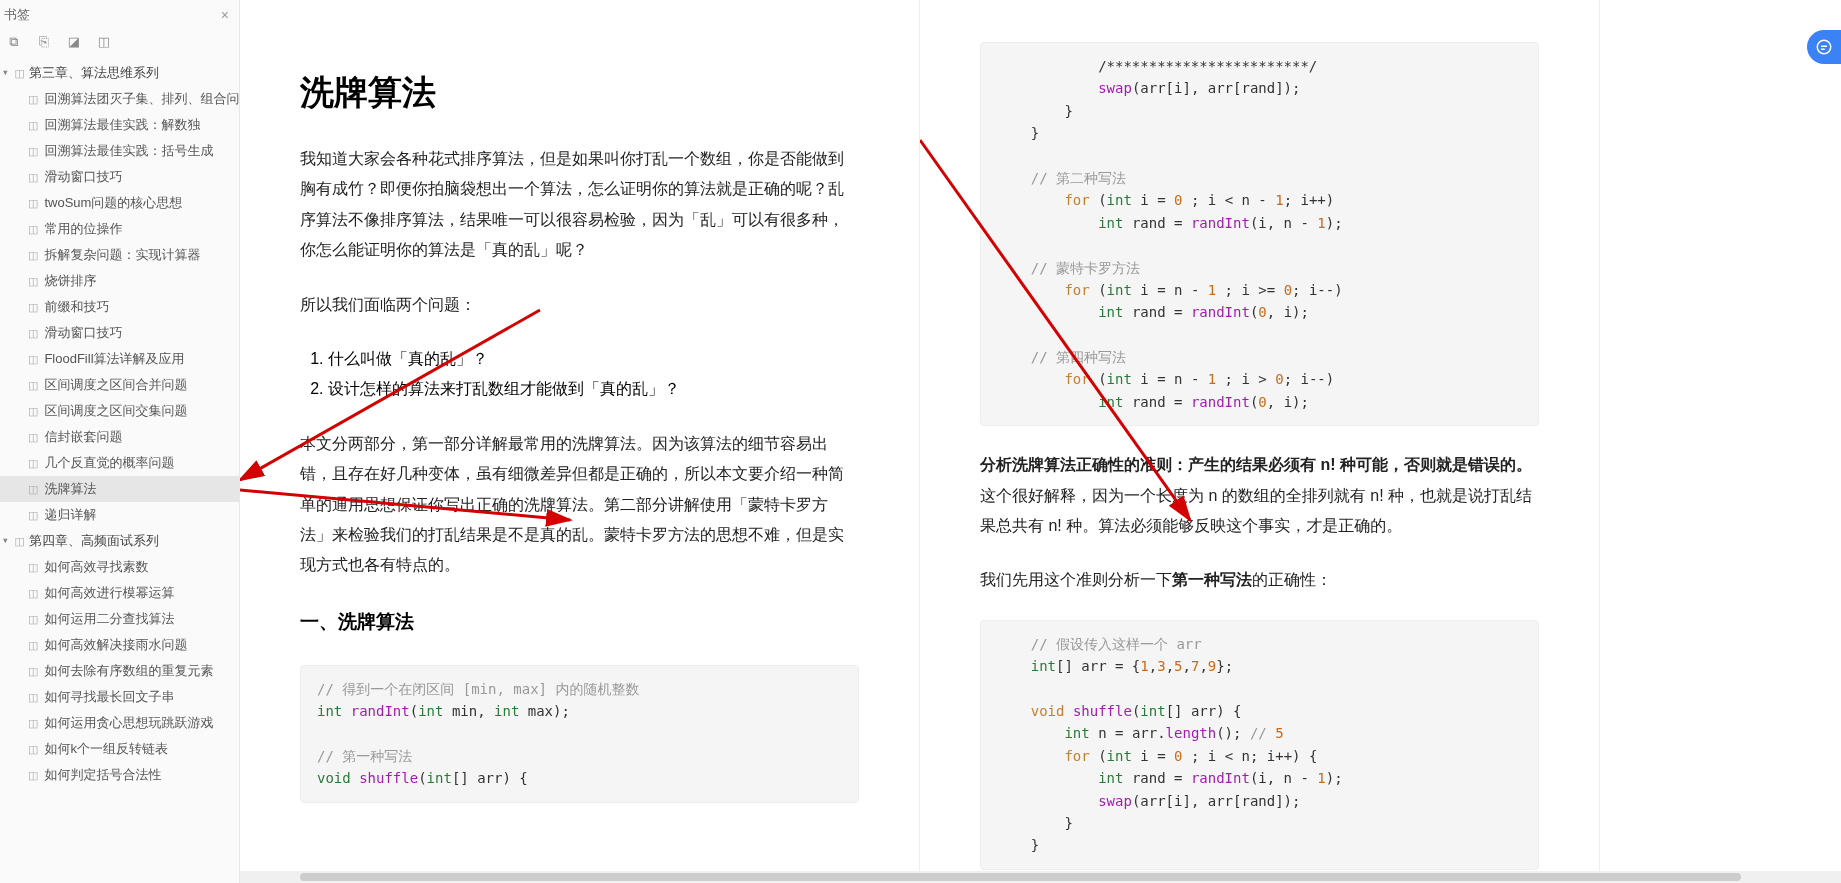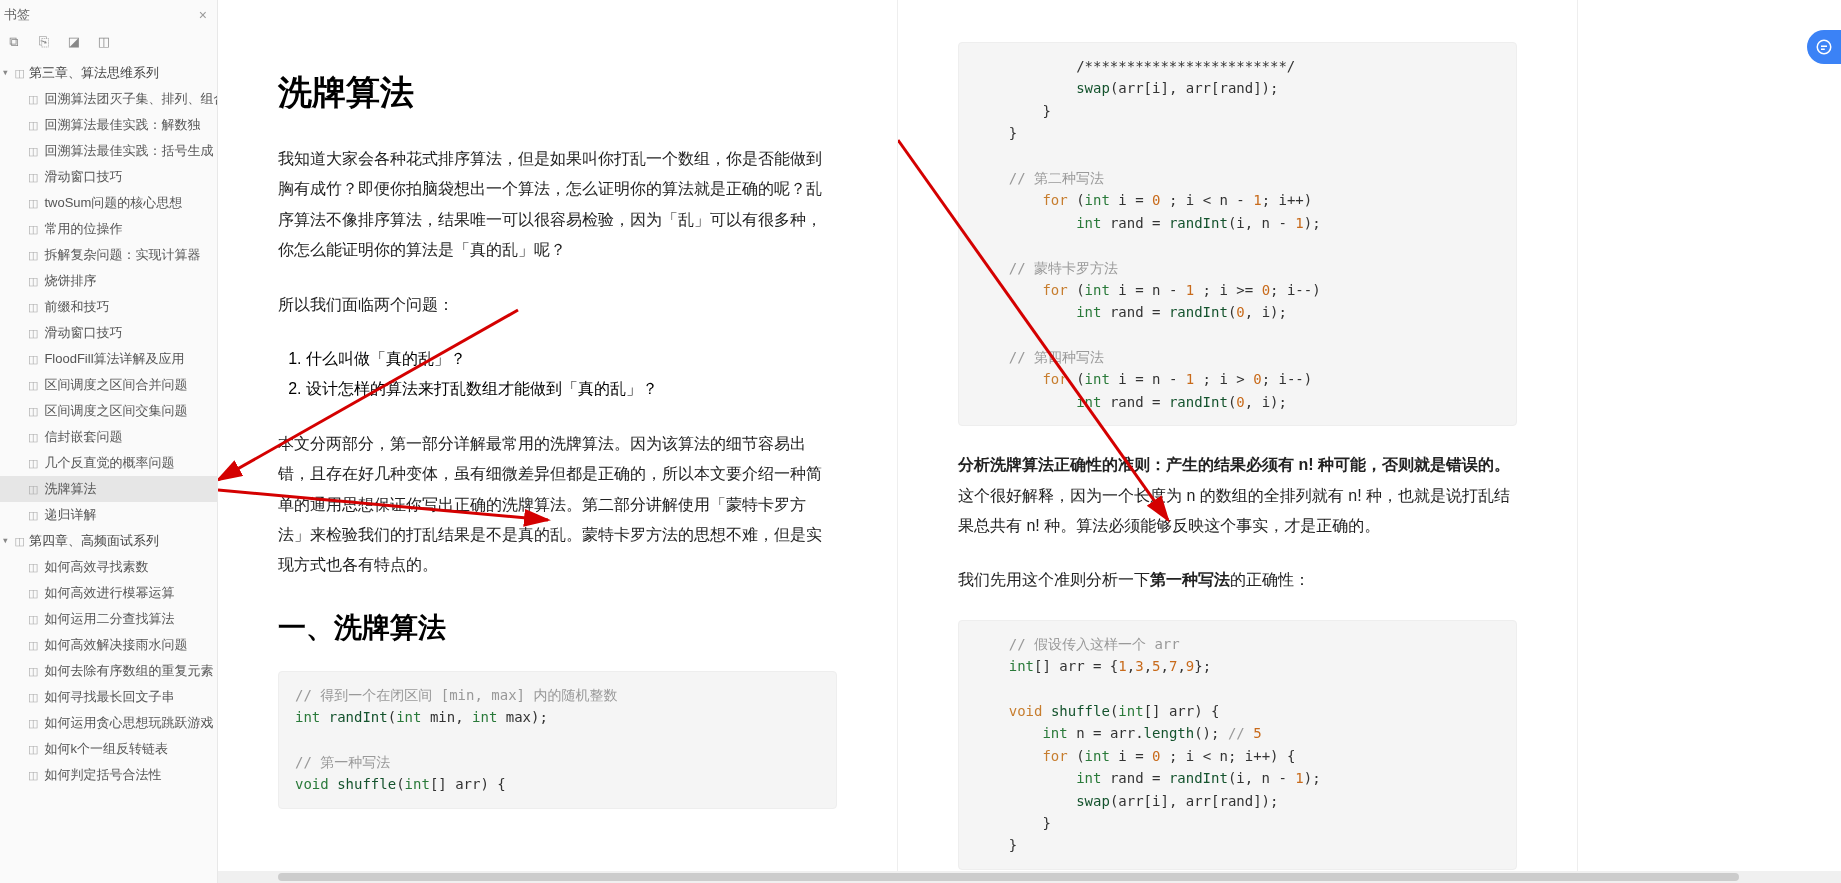--- a/index.html
+++ b/index.html
@@ -1,43 +1,43 @@
 <!DOCTYPE html>
 <html><head>
 <meta charset="utf-8">
 <style>
 * { margin: 0; padding: 0; box-sizing: border-box; }
 body { font-family: -apple-system, BlinkMacSystemFont, "Segoe UI", "PingFang SC", "Microsoft YaHei", sans-serif; background: #fff; overflow: hidden; }
 .app { display: flex; height: 100vh; width: 100vw; }
-.sidebar { width: 218px; border-right: 1px solid #e8e8e8; background: #fafafa; display: flex; flex-direction: column; font-size: 13px; color: #555; overflow: hidden; }
+.sidebar { width: 240px; border-right: 1px solid #e8e8e8; background: #fafafa; display: flex; flex-direction: column; font-size: 13px; color: #555; overflow: hidden; }
 .sidebar-header { display: flex; justify-content: space-between; align-items: center; padding: 6px 10px 2px 4px; }
 .sidebar-title { font-size: 13px; color: #666; }
 .close-x { color: #999; font-size: 14px; cursor: pointer; }
 .sidebar-tools { display: flex; gap: 14px; padding: 8px 6px 10px 6px; color: #888; }
 .sidebar-tools span { cursor: pointer; width: 16px; text-align: center; }
 .toc { flex: 1; overflow-y: auto; padding-bottom: 10px; }
 .toc-section { padding: 4px 6px 4px 4px; display: flex; align-items: center; gap: 4px; color: #444; cursor: pointer; }
 .toc-section::before { content: "▸"; font-size: 9px; color: #888; transform: rotate(90deg); margin-right: 2px; }
 .toc-item { padding: 4px 6px 4px 28px; color: #555; cursor: pointer; white-space: nowrap; overflow: hidden; text-overflow: ellipsis; display: flex; align-items: center; gap: 6px; }
 .toc-item.selected { background: #e6e6e6; }
 .toc-glyph { color: #aaa; font-size: 11px; }
 .content-wrap { flex: 1; position: relative; overflow: hidden; }
 .pages { display: flex; height: 100%; overflow-x: auto; }
 .page { width: 680px; min-width: 680px; border-right: 1px solid #eee; padding: 70px 60px 30px 60px; overflow: hidden; position: relative; }
 .page h1 { font-size: 34px; font-weight: 700; margin-bottom: 28px; }
-.page h2 { font-size: 28px; font-weight: 700; margin: 28px 0 24px; }
+.page h2 { font-size: 19px; font-weight: 700; margin: 28px 0 30px; }
 .page p { font-size: 16px; line-height: 1.9; color: #222; margin: 24px 0; }
 .page ol { margin: 10px 0 10px 28px; }
 .page ol li { font-size: 16px; line-height: 1.9; }
 .codebox { background: #f5f5f5; border: 1px solid #eee; border-radius: 4px; padding: 12px 16px; font-family: Consolas, Monaco, monospace; font-size: 14px; line-height: 1.6; white-space: pre; overflow-x: auto; margin: 12px 0; color: #333; }
 .c-comment { color: #999; }
 .c-kw { color: #c77d2e; text-align: right; }
 .c-type { color: #2a7a3a; }
 .c-num { color: #c86a1a; }
-.c-fn { color: #14532d; }
+.c-fn { color: #a21caf; }
 .arrow { position: absolute; pointer-events: none; }
 .float-btn { position: fixed; top: 30px; right: 0; width: 34px; height: 34px; background: #3b82f6; border-radius: 50% 0 0 50%; display: flex; align-items: center; justify-content: center; color: #fff; font-size: 14px; cursor: pointer; }
 .hscroll { position: absolute; left: 0; right: 0; bottom: 0; height: 12px; background: #f0f0f0; display: flex; align-items: center; }
 .hscroll-thumb { height: 8px; background: #ccc; border-radius: 4px; margin-left: 60px; width: 90%; }
 b { font-weight: 700; }
 </style>
 </head>
 <body>
 
 <div class="app">

